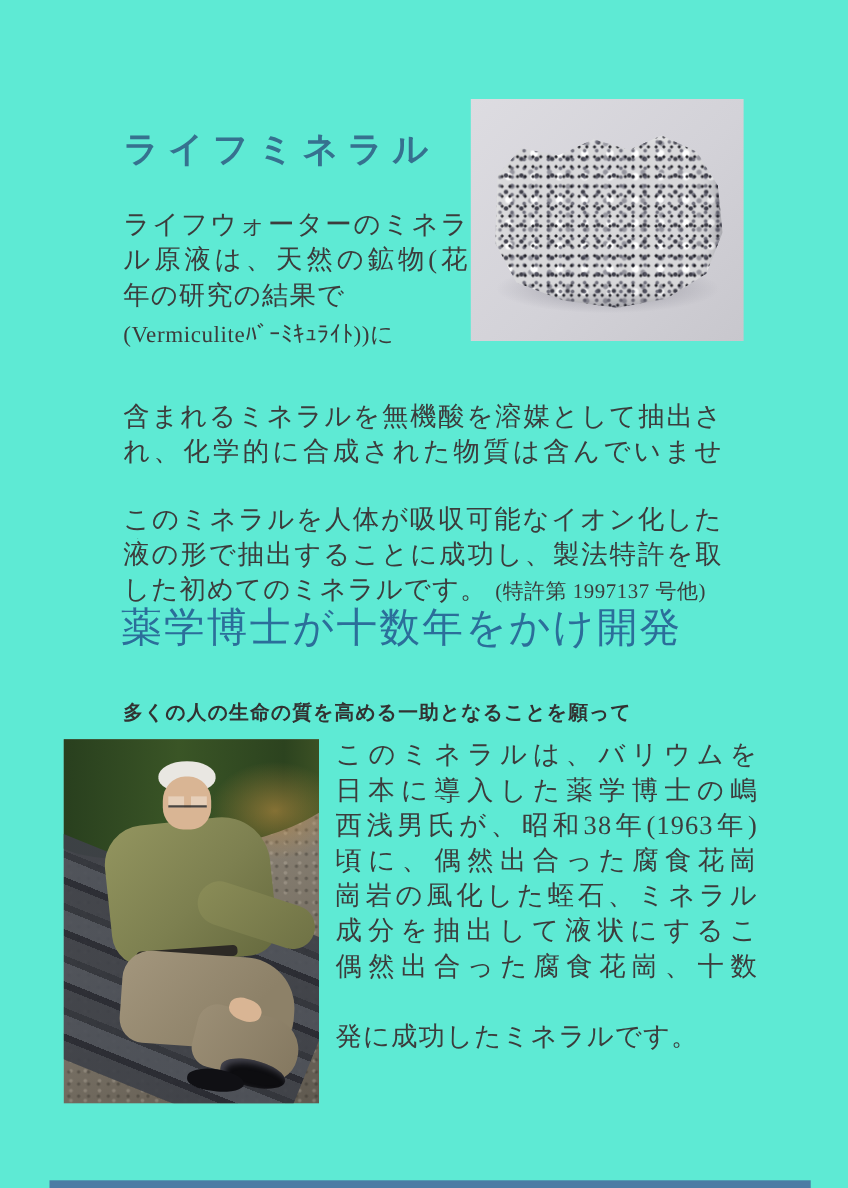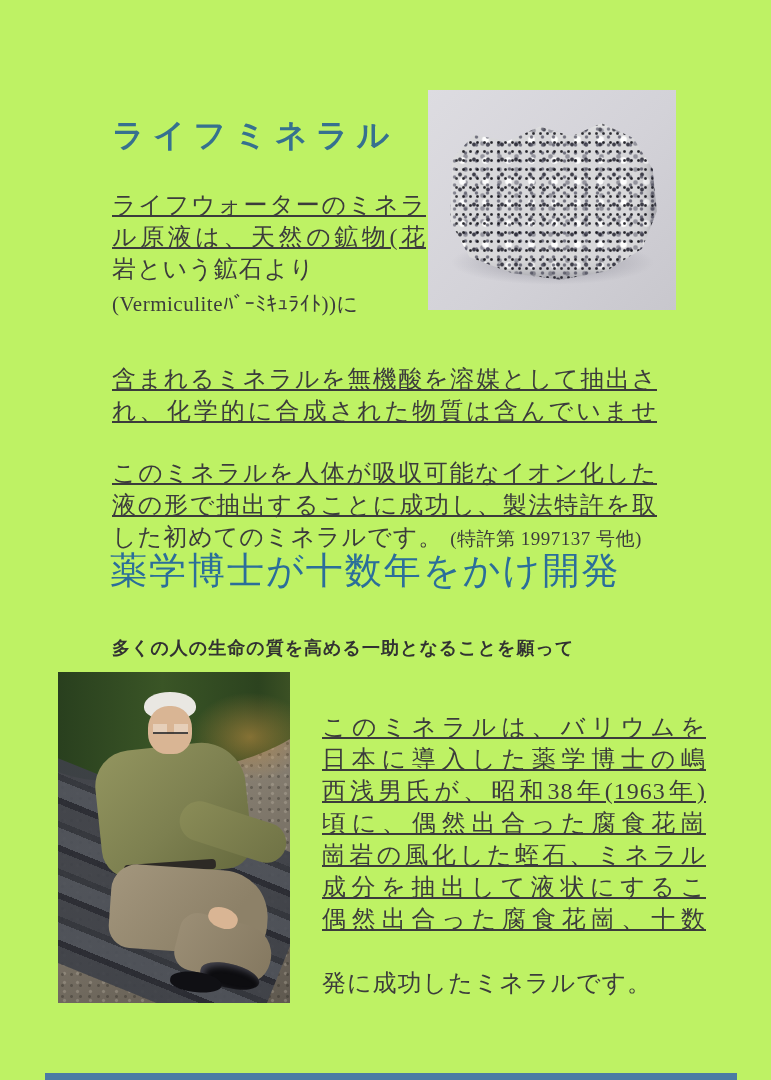--- a/index.html
+++ b/index.html
@@ -1,34 +1,34 @@
 <!DOCTYPE html>
 <html lang="ja"><head>
 <meta charset="utf-8">
 <style>
   html,body{margin:0;padding:0;background:#ffffff;}
-  .page{position:relative;width:771px;height:1080px;background:#bef264;overflow:hidden;
+  .page{position:relative;width:771px;height:1080px;background:#5eead4;overflow:hidden;
         font-family:"Liberation Serif","DejaVu Serif",serif;}
 
   
   .title{position:absolute;left:112px;top:114px;font-size:32px;font-weight:bold;
          color:#36718f;letter-spacing:8px;white-space:nowrap;}
   .heading2{position:absolute;left:110px;top:546px;font-size:37px;font-weight:normal;
             color:#2b6e9a;letter-spacing:2px;white-space:nowrap;}
   .subheading{position:absolute;left:112px;top:612px;font-size:18px;font-weight:bold;
               color:#323232;letter-spacing:1px;white-space:nowrap;
               font-family:"Liberation Sans","DejaVu Sans",sans-serif;margin-top:24px;}
 
   
   .jl{position:absolute;font-size:24px;color:#3c3c3c;line-height:30px;height:32px;
       letter-spacing:1px;white-space:nowrap;}
-  .just{text-align:justify;text-align-last:justify;white-space:normal;overflow:hidden;text-decoration:underline;}
+  .just{text-align:justify;text-align-last:justify;white-space:normal;overflow:hidden;}
   .narrow{left:112px;width:314px;}
   .wide{left:112px;width:545px;margin-top:42px;}
-  .col2{left:322px;width:384px;margin-top:40px;}
+  .col2{left:305px;width:384px;}
   .small-latin{font-size:21px;letter-spacing:0.5px;}
   .note{font-size:19px;letter-spacing:0.5px;}
 
   
   .rock-photo{position:absolute;left:428px;top:90px;width:248px;height:220px;
               background:linear-gradient(135deg,#dddce1 0%,#d3d2d8 55%,#c8c7cd 100%);}
   .rock-shadow{position:absolute;left:22px;top:150px;width:205px;height:45px;
                background:radial-gradient(ellipse at center,rgba(90,90,105,0.45),rgba(90,90,105,0) 70%);}
   .rock{position:absolute;left:18px;top:30px;width:213px;height:163px;
         background-color:#d8d8da;
@@ -96,21 +96,21 @@
 
   <div class="title">ライフミネラル</div>
 
   <div class="rock-photo" title="花崗岩の鉱石標本の写真">
     <div class="rock-shadow"></div>
     <div class="rock"></div>
   </div>
 
   <div class="jl narrow just" style="top:190px">ライフウォーターのミネラ</div>
   <div class="jl narrow just" style="top:222px">ル原液は、天然の鉱物(花</div>
-  <div class="jl narrow" style="top:254px">岩という鉱石より</div>
+  <div class="jl narrow" style="top:254px">年の研究の結果で</div>
   <div class="jl narrow small-latin" style="top:289px">(Vermiculiteﾊﾞｰﾐｷｭﾗｲﾄ))に</div>
   <div class="jl wide just" style="top:322px">含まれるミネラルを無機酸を溶媒として抽出さ</div>
   <div class="jl wide just" style="top:354px">れ、化学的に合成された物質は含んでいません。</div>
 
   <div class="jl wide just" style="top:416px">このミネラルを人体が吸収可能なイオン化した溶</div>
   <div class="jl wide just" style="top:448px">液の形で抽出することに成功し、製法特許を取得</div>
   <div class="jl wide" style="top:480px">
     <span>した初めてのミネラルです。</span>
     <span class="note">(特許第 1997137 号他)</span>
   </div>

